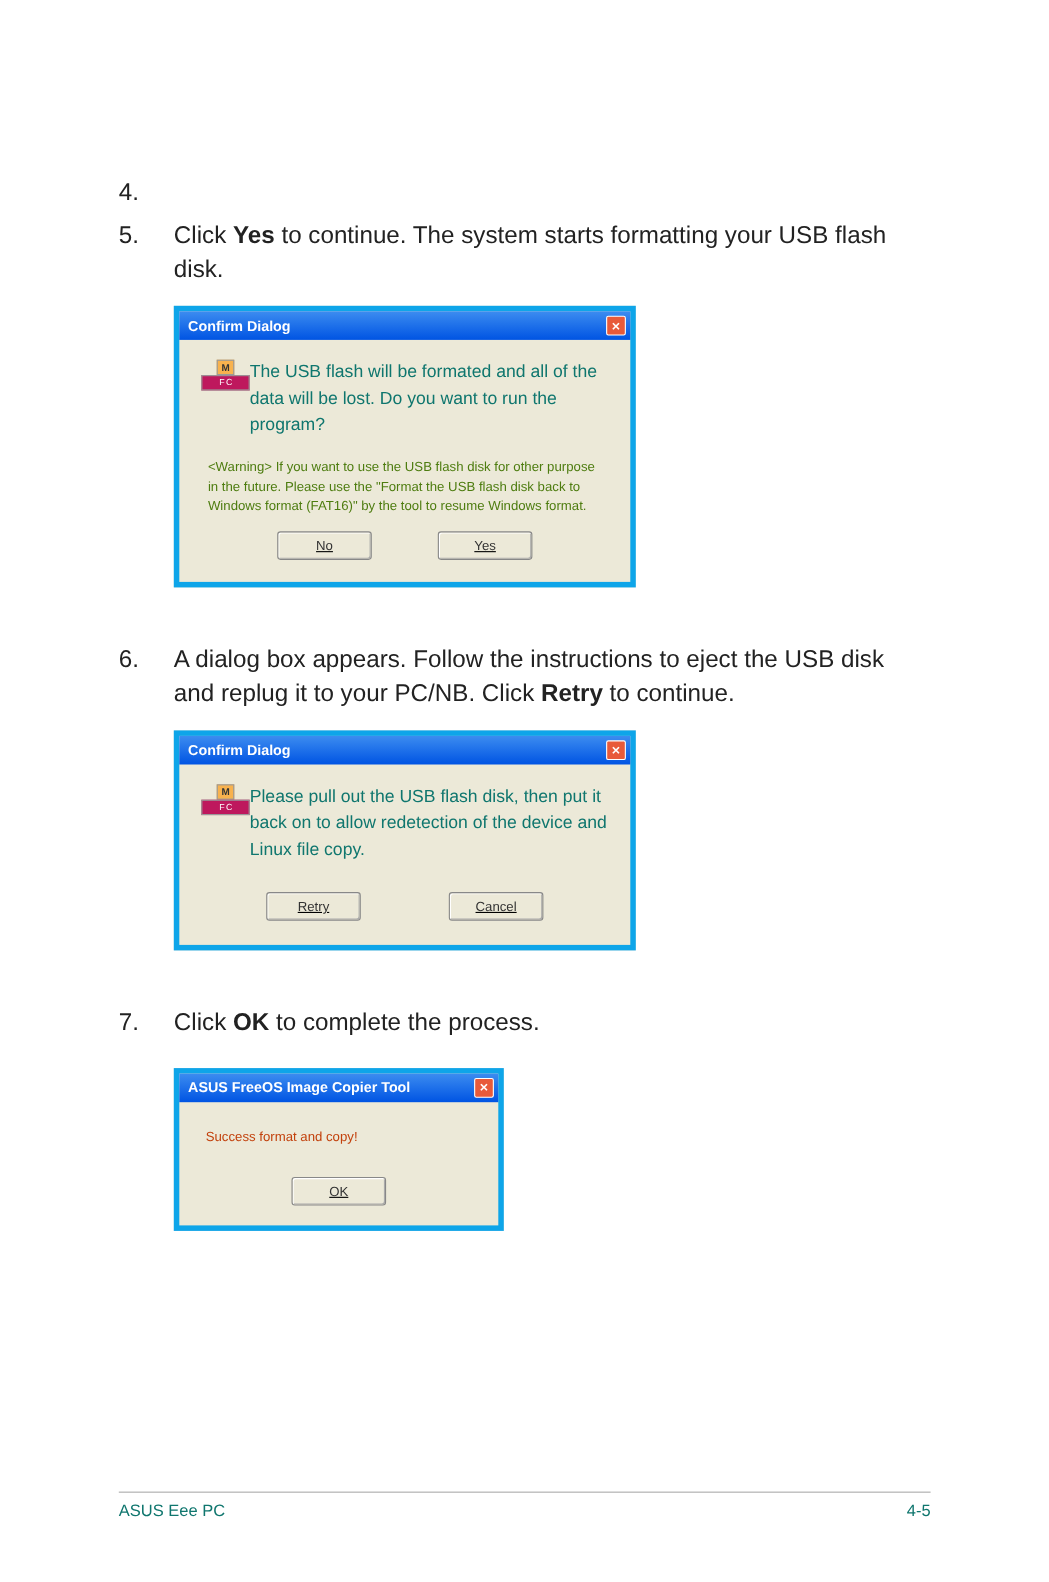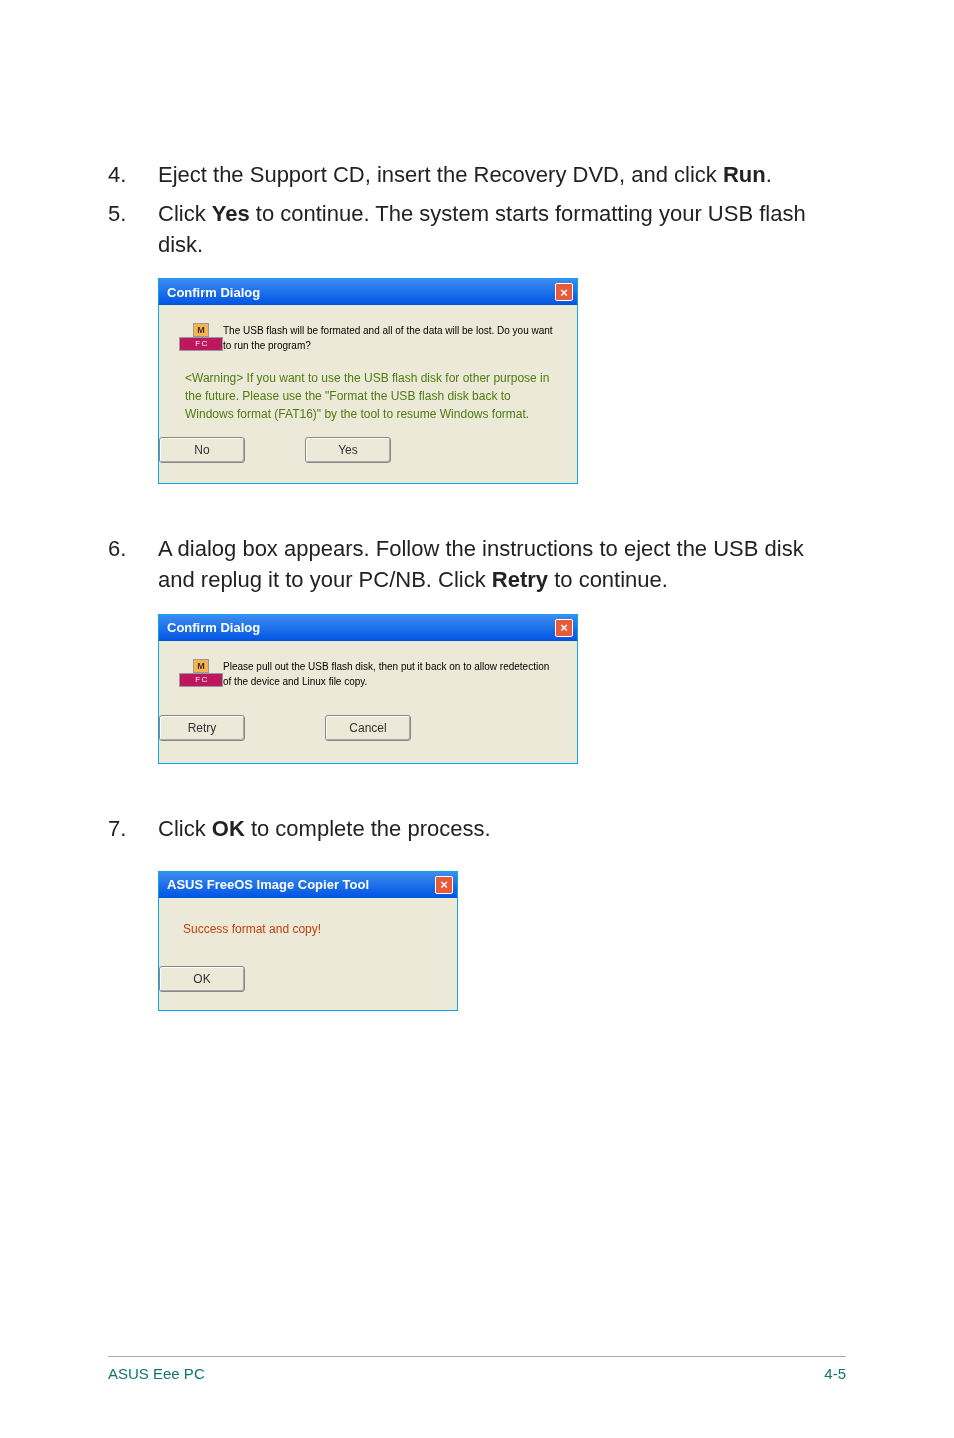--- a/index.html
+++ b/index.html
@@ -20,21 +20,21 @@
     }
     .step-num {
       width: 50px;
       flex-shrink: 0;
     }
     .step-text b { font-weight: 700; }
 
     
     .dialog {
       margin-left: 50px;
-      border: 1px solid #0ea5e9;
+      border: 5px solid #0ea5e9;
       background: #ECE9D8;
       position: relative;
       font-family: Tahoma, Arial, sans-serif;
     }
     .titlebar {
       height: 26px;
       background: linear-gradient(#3C8CF0, #0054E3);
       display: flex;
       align-items: center;
       padding: 0 4px 0 8px;
@@ -85,34 +85,36 @@
       background: #be185d;
       border: 1px solid #999;
       font-size: 8px;
       text-align: center;
       line-height: 12px;
       font-weight: 400;
       color: #fff;
       letter-spacing: -0.5px;
     }
     .dialog-msg {
-      font-size: 10px;
-      color: #000000;
+      font-size: 16px;
+      color: #0f766e;
       line-height: 1.5;
     }
     .dialog-warn {
       font-size: 12px;
       color: #4d7c0f;
       line-height: 1.5;
       padding: 0 26px 4px 26px;
     }
     .dialog-btns {
       display: flex;
       gap: 60px;
       padding: 10px 0 20px;
+      justify-content: center;
+      text-decoration: underline;
     }
     .win-btn {
       min-width: 86px;
       height: 26px;
       background: #ECE9D8;
       border: 1px solid #888;
       border-radius: 3px;
       box-shadow: inset 1px 1px 0 #fff, inset -1px -1px 0 #aaa;
       font-size: 12px;
       color: #333;
@@ -140,23 +142,20 @@
       justify-content: space-between;
       font-size: 15px;
       color: #0f766e;
     }
   </style>
 </head>
 <body>
 
 <div class="step">
   <div class="step-num">4.</div>
-  <div class="step-text">
-    <span>Eject the Support CD, insert the Recovery DVD, and click </span><b>Run</b><span>.</span>
-  </div>
 </div>
 
 <div class="step">
   <div class="step-num">5.</div>
   <div class="step-text">
     <span>Click </span><b>Yes</b><span> to continue. The system starts formatting your USB flash disk.</span>
   </div>
 </div>
 
 <div class="dialog d1">

